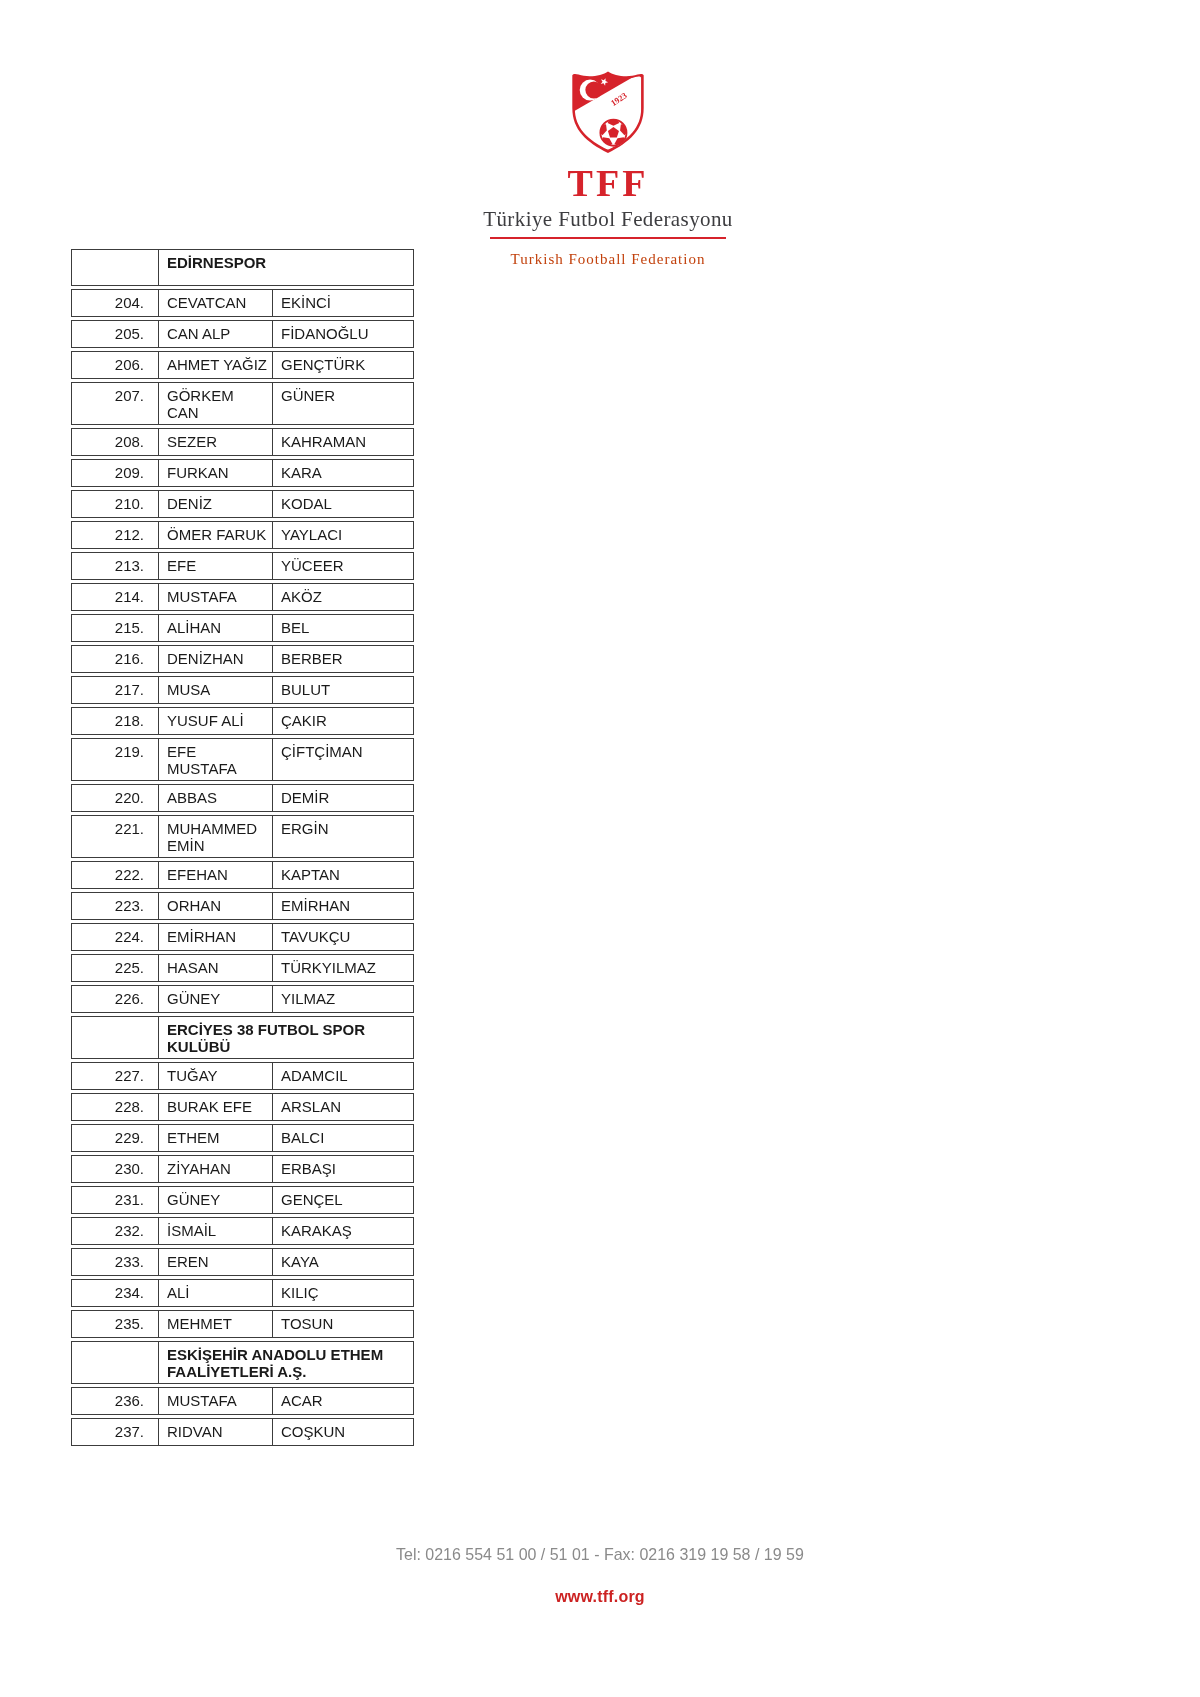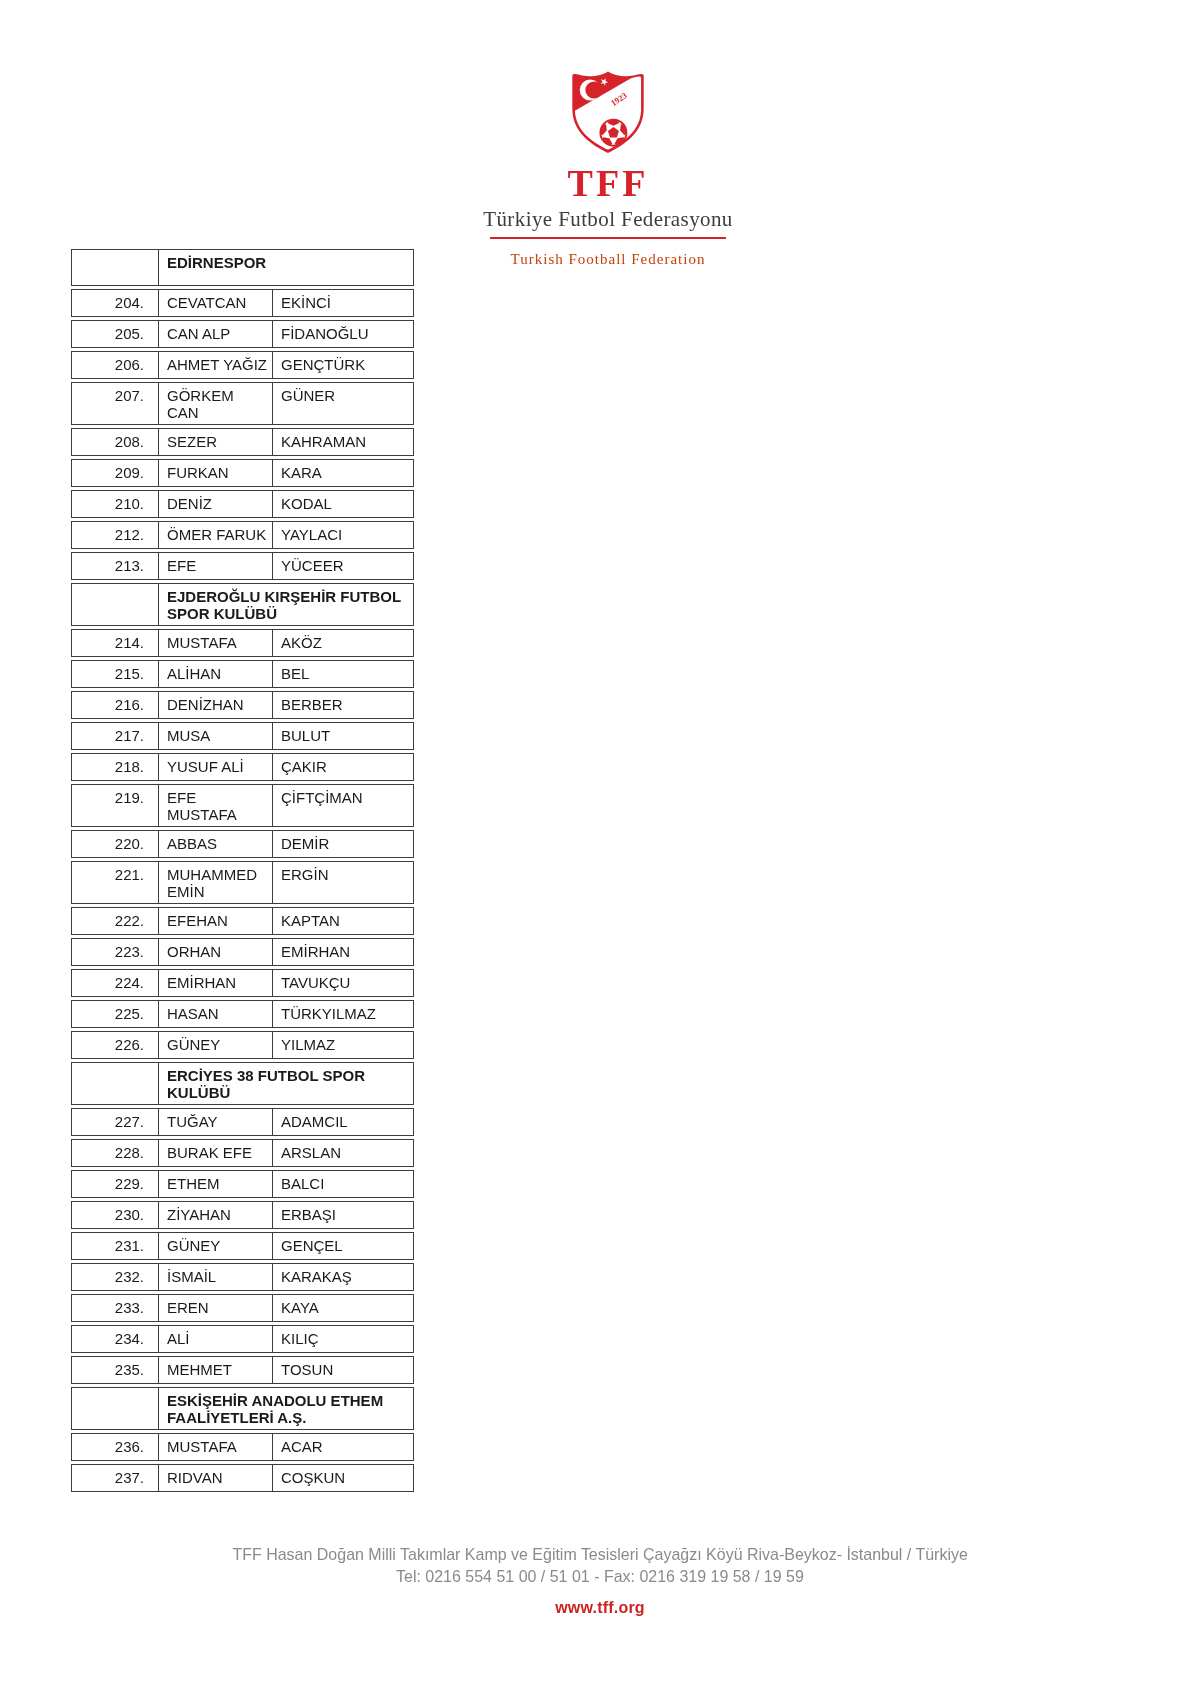--- a/index.html
+++ b/index.html
@@ -123,21 +123,21 @@
     line-height:22px;
     display:block;
   }
   .footer .fline > span{
     display:inline-block;
     transform:scaleX(0.94);
     transform-origin:center;
     white-space:nowrap;
   }
   .footer .site{
-    margin-top:11px;
+    margin-top:22px;
     font-size:16px;
     font-weight:bold;
     color:#cc2222;
     letter-spacing:0.2px;
   }
 </style>
 </head>
 <body>
 
 <div class="page">
@@ -229,24 +229,20 @@
       <div class="trow">
         <div class="cell c-no">212.</div>
         <div class="cell c-first">ÖMER FARUK</div>
         <div class="cell c-last">YAYLACI</div>
       </div>
       <div class="trow">
         <div class="cell c-no">213.</div>
         <div class="cell c-first">EFE</div>
         <div class="cell c-last">YÜCEER</div>
       </div>
-      <div class="trow club">
-        <div class="cell c-no"></div>
-        <div class="cell c-club">EJDEROĞLU KIRŞEHİR FUTBOL SPOR KULÜBÜ</div>
-      </div>
       <div class="trow">
         <div class="cell c-no">214.</div>
         <div class="cell c-first">MUSTAFA</div>
         <div class="cell c-last">AKÖZ</div>
       </div>
       <div class="trow">
         <div class="cell c-no">215.</div>
         <div class="cell c-first">ALİHAN</div>
         <div class="cell c-last">BEL</div>
       </div>
@@ -364,22 +360,19 @@
         <div class="cell c-last">ACAR</div>
       </div>
       <div class="trow">
         <div class="cell c-no">237.</div>
         <div class="cell c-first">RIDVAN</div>
         <div class="cell c-last">COŞKUN</div>
       </div>
     </div>
 
   <div class="footer">
-    <div class="fline">
-      <span>TFF Hasan Doğan Milli Takımlar Kamp ve Eğitim Tesisleri Çayağzı Köyü Riva-Beykoz- İstanbul / Türkiye</span>
-    </div>
     <div class="fline">
       <span>Tel: 0216 554 51 00 / 51 01 - Fax: 0216 319 19 58 / 19 59</span>
     </div>
     <div class="site">www.tff.org</div>
   </div>
 
 </div>
 
 </body></html>

